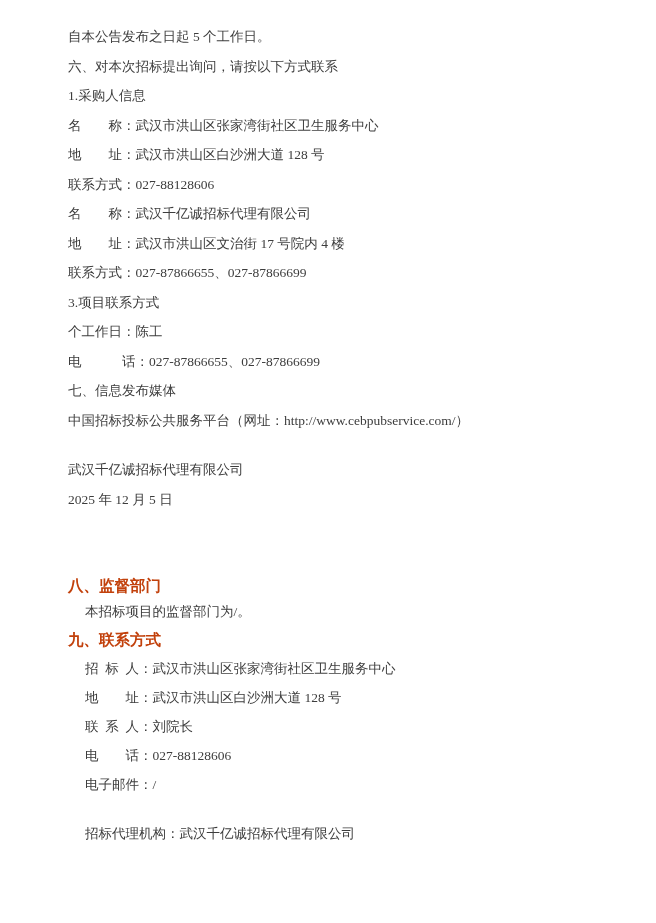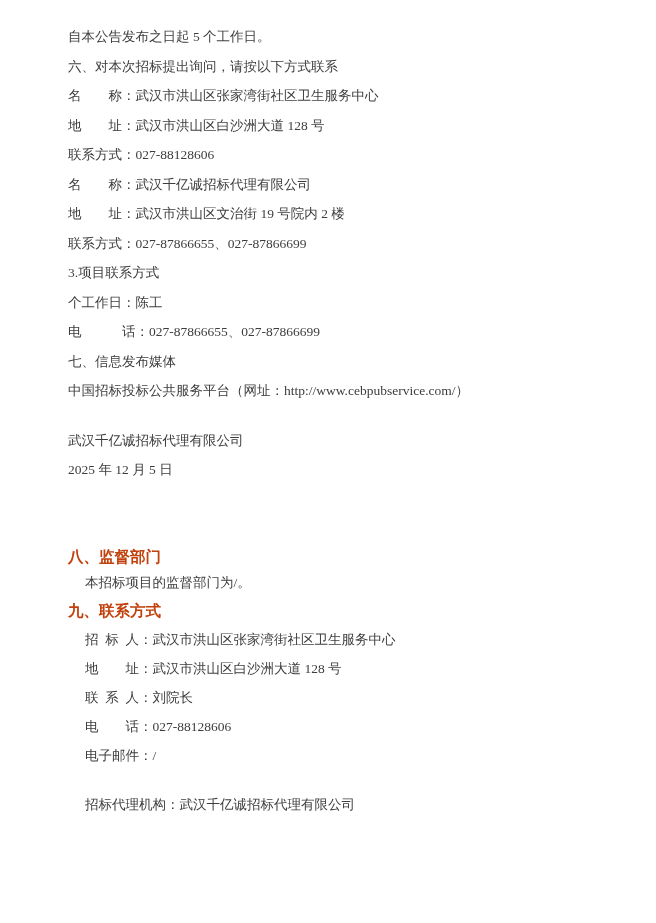--- a/index.html
+++ b/index.html
@@ -44,26 +44,27 @@
 </style>
 </head>
 <body>
 
 <div class="page">
 
   <div class="line">自本公告发布之日起 5 个工作日。</div>
 
   <div class="line">六、对本次招标提出询问，请按以下方式联系</div>
 
+  <div class="line">1.采购人信息</div>
   <div class="line">名　　称：武汉市洪山区张家湾街社区卫生服务中心</div>
   <div class="line">地　　址：武汉市洪山区白沙洲大道 128 号</div>
   <div class="line">联系方式：027-88128606</div>
 
   <div class="line">名　　称：武汉千亿诚招标代理有限公司</div>
-  <div class="line">地　　址：武汉市洪山区文治街 19 号院内 2 楼</div>
+  <div class="line">地　　址：武汉市洪山区文治街 17 号院内 4 楼</div>
   <div class="line">联系方式：027-87866655、027-87866699</div>
 
   <div class="line">3.项目联系方式</div>
   <div class="line">个工作日：陈工</div>
   <div class="line">电　　　话：027-87866655、027-87866699</div>
 
   <div class="line">七、信息发布媒体</div>
   <div class="line">中国招标投标公共服务平台（网址：http://www.cebpubservice.com/）</div>
 
   <div class="sp-a"></div>

